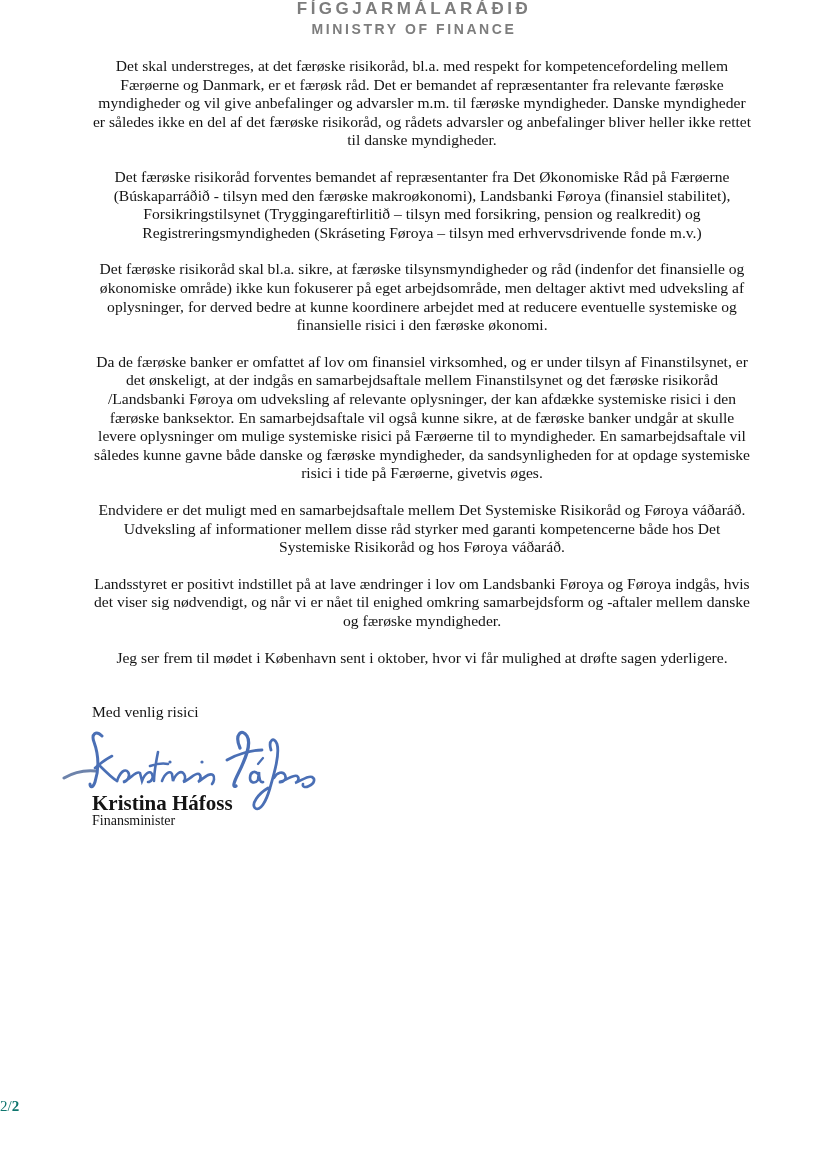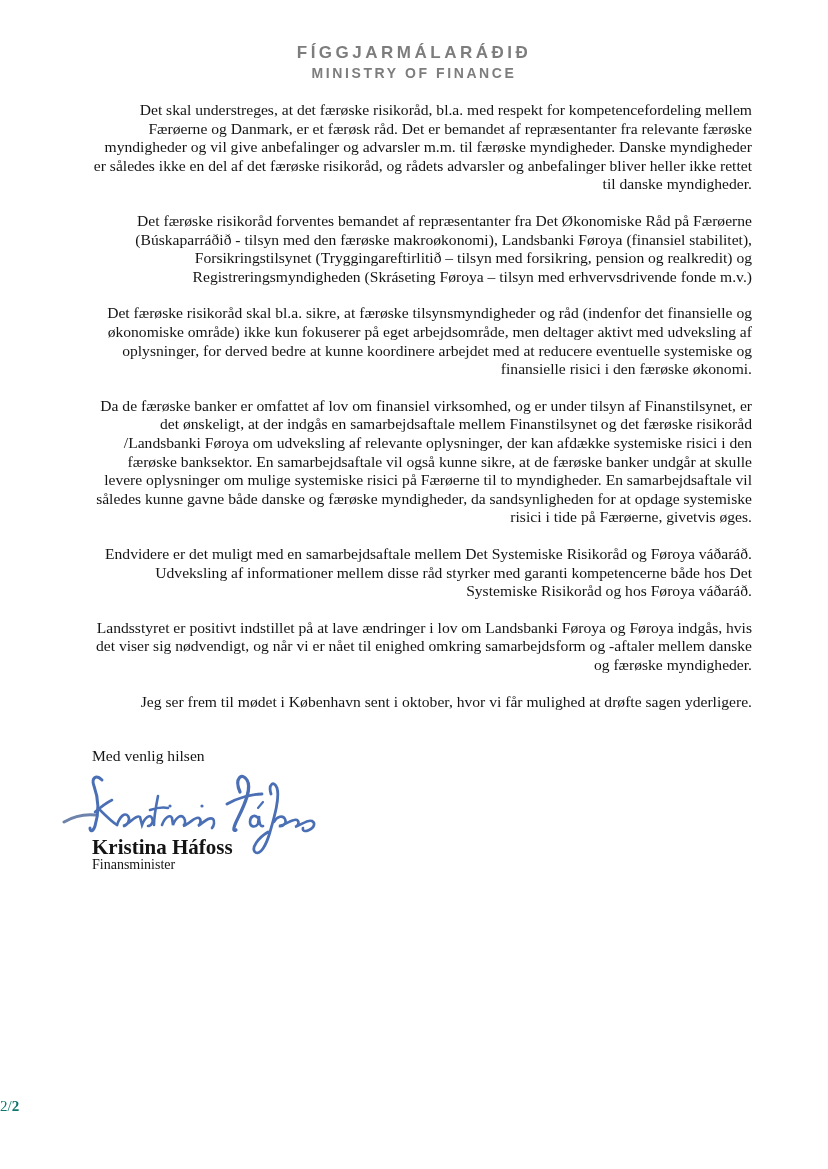--- a/index.html
+++ b/index.html
@@ -11,21 +11,20 @@
     position: relative;
     width: 828px;
     height: 1169px;
     margin: 0 auto;
     background: #ffffff;
     font-family: "Liberation Serif", serif;
     color: #141414;
     overflow: hidden;
   }
   .letterhead {
-    padding-top: 44px;
     text-align: center;
     line-height: 1.1;
   }
   .org-name {
     font-family: "Liberation Sans", sans-serif;
     font-weight: 700;
     font-size: 17px;
     letter-spacing: 3.5px;
     color: #7d7d7d;
   }
@@ -38,21 +37,21 @@
     margin-top: 3px;
   }
   .body-text {
     margin: 20px 78px 0 92px;
     width: 660px;
   }
   .body-text p {
     margin: 0 0 18px 0;
     font-size: 15.6px;
     line-height: 18.6px;
-    text-align: right;
+    text-align: center;
   }
   .closing-block {
     margin: 36px 0 0 92px;
     font-size: 15.6px;
     line-height: 18.6px;
   }
   .signature-wrap {
     position: relative;
     height: 72px;
     width: 300px;
@@ -97,21 +96,21 @@
     <p>Det skal understreges, at det færøske risikoråd, bl.a. med respekt for kompetencefordeling mellem Færøerne og Danmark, er et færøsk råd. Det er bemandet af repræsentanter fra relevante færøske myndigheder og vil give anbefalinger og advarsler m.m. til færøske myndigheder. Danske myndigheder er således ikke en del af det færøske risikoråd, og rådets advarsler og anbefalinger bliver heller ikke rettet til danske myndigheder.</p>
     <p>Det færøske risikoråd forventes bemandet af repræsentanter fra Det Økonomiske Råd på Færøerne (Búskaparráðið - tilsyn med den færøske makroøkonomi), Landsbanki Føroya (finansiel stabilitet), Forsikringstilsynet (Tryggingareftirlitið – tilsyn med forsikring, pension og realkredit) og Registreringsmyndigheden (Skráseting Føroya – tilsyn med erhvervsdrivende fonde m.v.)</p>
     <p>Det færøske risikoråd skal bl.a. sikre, at færøske tilsynsmyndigheder og råd (indenfor det finansielle og økonomiske område) ikke kun fokuserer på eget arbejdsområde, men deltager aktivt med udveksling af oplysninger, for derved bedre at kunne koordinere arbejdet med at reducere eventuelle systemiske og finansielle risici i den færøske økonomi.</p>
     <p>Da de færøske banker er omfattet af lov om finansiel virksomhed, og er under tilsyn af Finanstilsynet, er det ønskeligt, at der indgås en samarbejdsaftale mellem Finanstilsynet og det færøske risikoråd /Landsbanki Føroya om udveksling af relevante oplysninger, der kan afdække systemiske risici i den færøske banksektor. En samarbejdsaftale vil også kunne sikre, at de færøske banker undgår at skulle levere oplysninger om mulige systemiske risici på Færøerne til to myndigheder. En samarbejdsaftale vil således kunne gavne både danske og færøske myndigheder, da sandsynligheden for at opdage systemiske risici i tide på Færøerne, givetvis øges.</p>
     <p>Endvidere er det muligt med en samarbejdsaftale mellem Det Systemiske Risikoråd og Føroya váðaráð. Udveksling af informationer mellem disse råd styrker med garanti kompetencerne både hos Det Systemiske Risikoråd og hos Føroya váðaráð.</p>
     <p>Landsstyret er positivt indstillet på at lave ændringer i lov om Landsbanki Føroya og Føroya indgås, hvis det viser sig nødvendigt, og når vi er nået til enighed omkring samarbejdsform og -aftaler mellem danske og færøske myndigheder.</p>
     <p>Jeg ser frem til mødet i København sent i oktober, hvor vi får mulighed at drøfte sagen yderligere.</p>
   </div>
 
   <div class="closing-block">
-    <div>Med venlig hilsen</div>
+    <div>Med venlig risici</div>
 
     <div class="signature-wrap">
       <svg class="signature-svg" width="260" height="100" viewBox="0 0 260 100" fill="none" xmlns="http://www.w3.org/2000/svg">
 
         <path d="M2 52 C 12 46, 24 44, 34 45" stroke="#6d83ab" stroke-width="3" stroke-linecap="round"></path>
 
         <path d="M40 10 C 34 4, 29 8, 32 16 C 36 27, 38 40, 33 56 C 31 62, 28 62, 28 58" stroke="#4a6fb5" stroke-width="3" stroke-linecap="round"></path>
         <path d="M33 42 C 40 36, 46 32, 50 30 M38 40 C 44 46, 50 52, 55 55" stroke="#4a6fb5" stroke-width="2.6" stroke-linecap="round"></path>
 
         <path d="M55 55 C 58 46, 63 42, 66 46 C 69 50, 65 56, 61 56 C 68 54, 74 44, 78 47 L 80 55 C 83 47, 88 44, 90 48 C 92 52, 89 56, 86 56" stroke="#4a6fb5" stroke-width="2.6" stroke-linecap="round" fill="none"></path>

